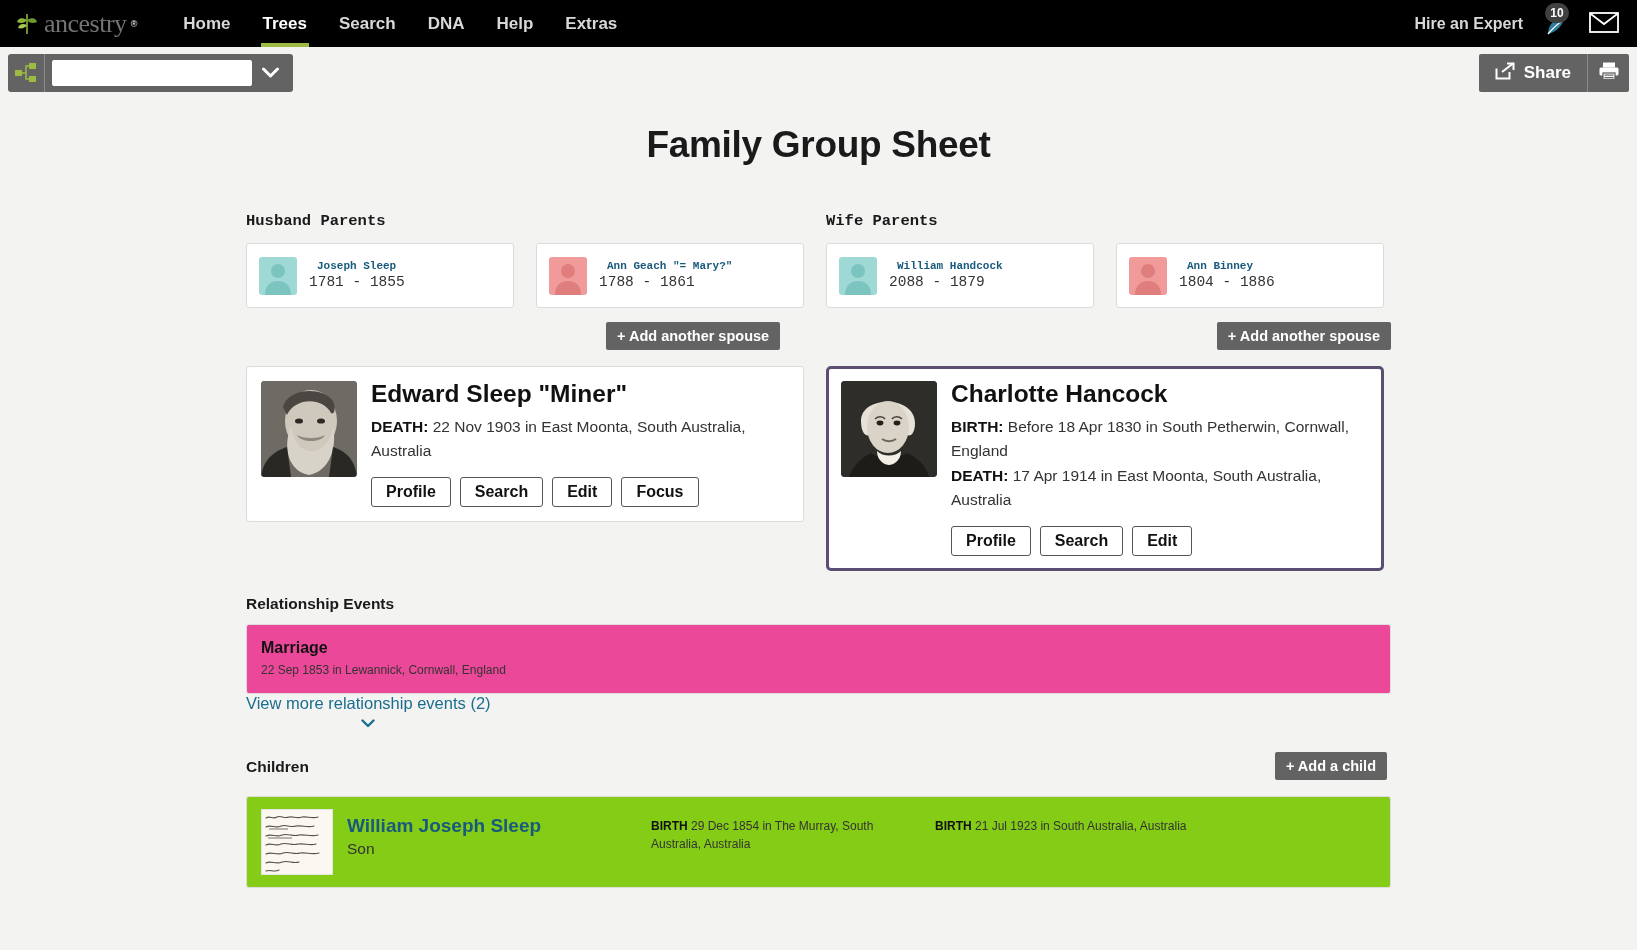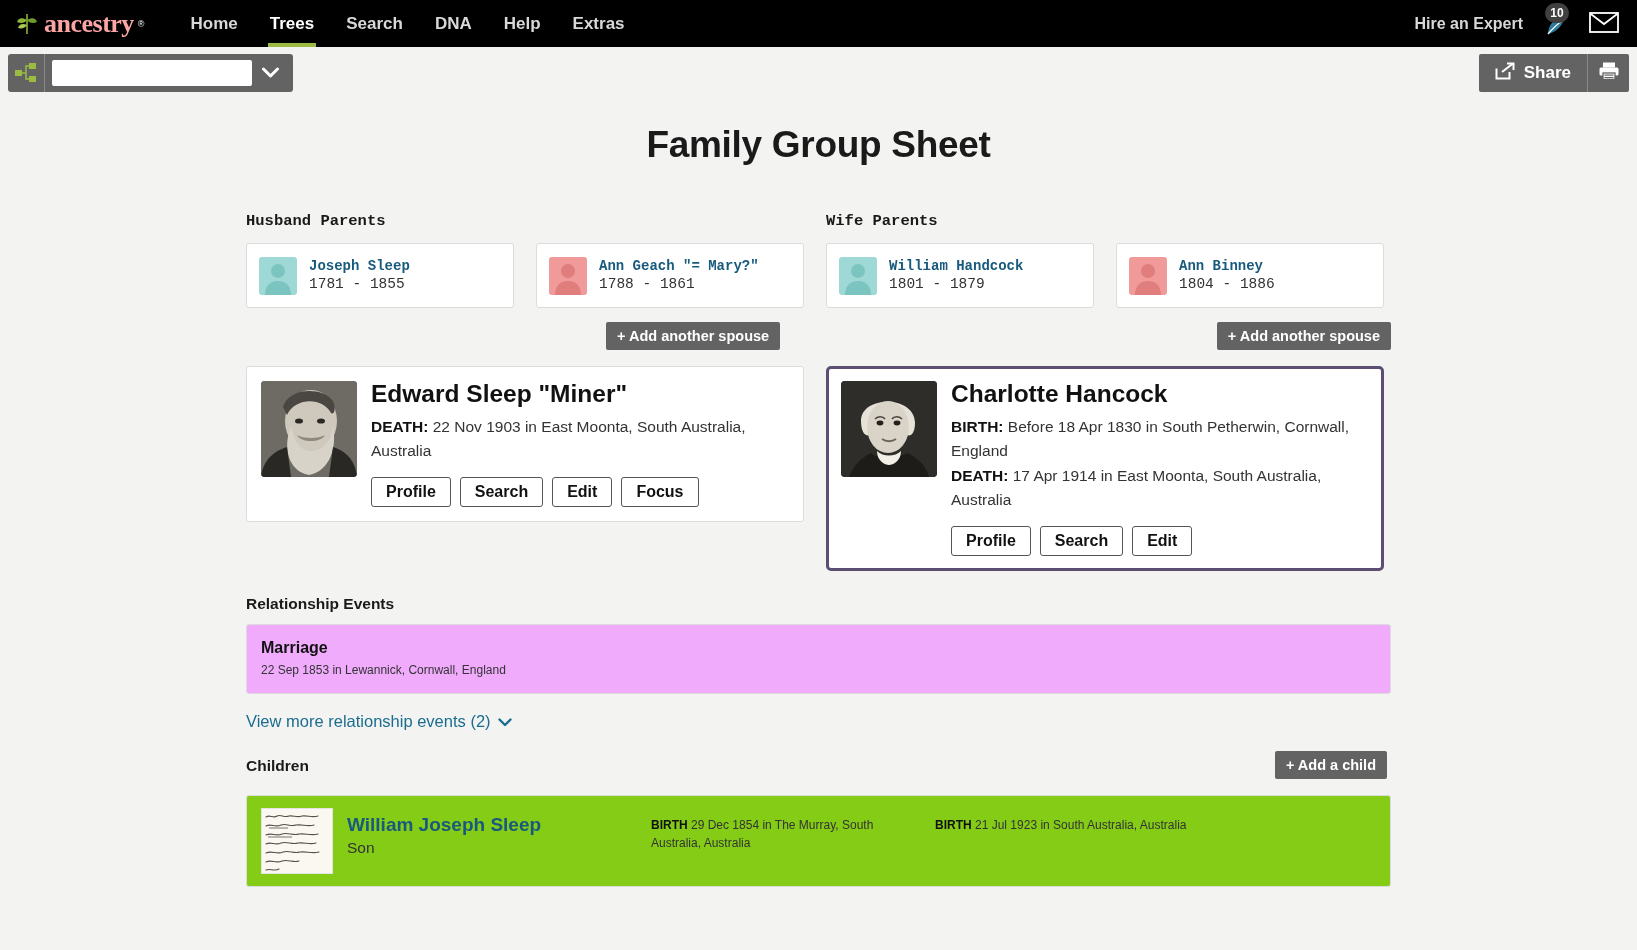--- a/index.html
+++ b/index.html
@@ -16,25 +16,24 @@
     height: 47px;
     background: #000000;
     display: flex;
     align-items: center;
     padding: 0 18px 0 14px;
     position: relative;
   }
   .logo { display: flex; align-items: center; gap: 4px; margin-right: 30px; }
   .logo-leaf { width: 26px; height: 26px; }
   .logo-word {
-    color: #fca5a5;
+    color: #737373;
     font-family: "Liberation Serif", serif;
     font-size: 26px;
     letter-spacing: -0.5px;
-    font-weight: bold;
   }
   .logo-tm { color: #ffffff; font-size: 9px; vertical-align: super; }
   .nav-items { display: flex; align-items: center; height: 47px; gap: 0; }
   .nav-item {
     color: #d8d8d8;
     font-size: 17px;
     font-weight: bold;
     padding: 0 16px;
     height: 47px;
     line-height: 47px;
@@ -185,23 +184,24 @@
     flex-shrink: 0;
     position: relative;
     overflow: hidden;
   }
   .avatar-sq.male { background: #9fd9d6; }
   .avatar-sq.female { background: #f09a9a; }
   .avatar-sq svg { position: absolute; left: 0; top: 0; }
   .parent-txt { line-height: 1.25; overflow: hidden; }
   .parent-name {
     color: #185a7d;
-    font-size: 14px;
+    font-size: 11px;
     font-weight: bold;
     white-space: nowrap;
+    margin-left: 8px;
   }
   .parent-dates { color: #333333; font-size: 14.5px; }
 
   .spouse-row { position: relative; height: 44px; margin-top: 14px; }
   .btn-dark {
     background: #636363;
     color: #ffffff;
     font-size: 14.5px;
     font-weight: bold;
     border: none;
@@ -262,35 +262,35 @@
   }
 
   
   .rel-head {
     font-size: 15.5px;
     font-weight: bold;
     color: #1a1a1a;
     margin: 24px 0 11px 0;
   }
   .rel-box {
-    background: #f0abfc;
+    background: #ec4899;
     border: 1px solid #dcdcdc;
     border-radius: 3px;
     padding: 14px 16px 16px 14px;
   }
   .rel-title { font-size: 16px; font-weight: bold; color: #111111; margin-bottom: 6px; }
   .rel-detail { font-size: 12px; color: #333333; }
   .view-more {
     display: inline-flex;
     align-items: center;
-    gap: 7px;
+    gap: 0;
     color: #1b6d8f;
     font-size: 16.5px;
-    margin-top: 18px;
-    cursor: pointer;
+    cursor: pointer;
+    flex-direction: column;
   }
 
   
   .children-head-row {
     position: relative;
     margin-top: 26px;
     height: 30px;
   }
   .children-label {
     font-size: 15.5px;
@@ -463,21 +463,21 @@
 
         <div class="parent-card">
           <div class="avatar-sq male">
             <svg width="38" height="38" viewBox="0 0 38 38">
               <circle cx="19" cy="14" r="7" fill="#7cc4c0"></circle>
               <path d="M6 38 C6 28, 12 24, 19 24 C26 24, 32 28, 32 38 Z" fill="#7cc4c0"></path>
             </svg>
           </div>
           <div class="parent-txt">
             <div class="parent-name">William Handcock</div>
-            <div class="parent-dates">1801 - 1879</div>
+            <div class="parent-dates">2088 - 1879</div>
           </div>
         </div>
 
         <div class="parent-card">
           <div class="avatar-sq female">
             <svg width="38" height="38" viewBox="0 0 38 38">
               <circle cx="19" cy="14" r="7" fill="#e07d7d"></circle>
               <path d="M6 38 C6 28, 12 24, 19 24 C26 24, 32 28, 32 38 Z" fill="#e07d7d"></path>
             </svg>
           </div>

